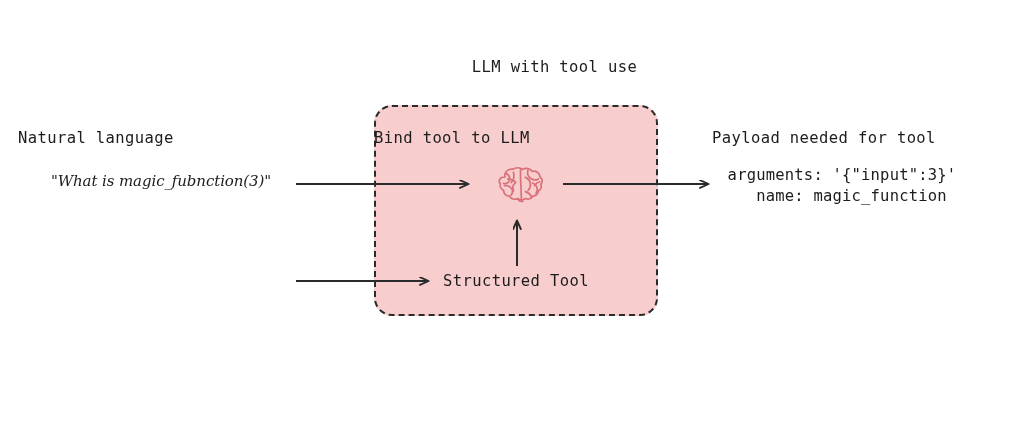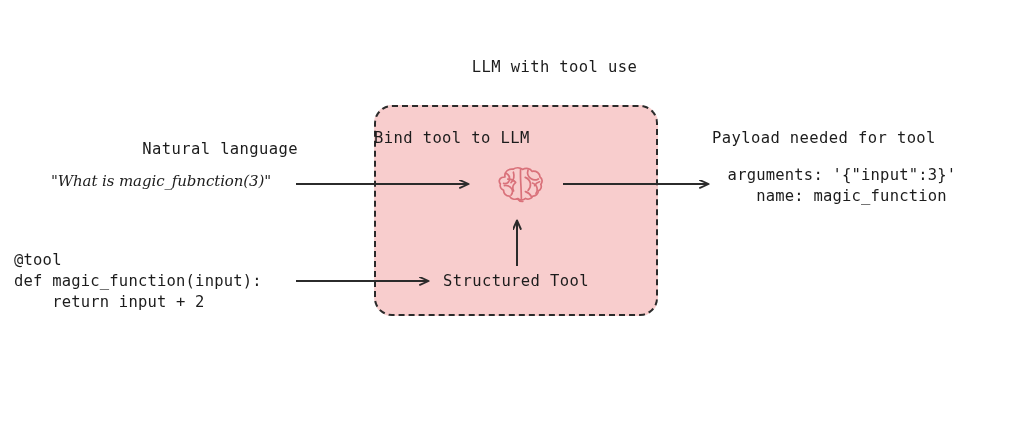--- a/index.html
+++ b/index.html
@@ -67,25 +67,24 @@
     letter-spacing: 0.4px;
     white-space: pre;
     z-index: 4;
   }
 
   
   #natural-language-heading {
     left: 18px;
     top: 129px;
     width: 280px;
-    text-align: right;
-    font-size: 15.5px;
-    letter-spacing: 0.4px;
-    white-space: pre;
-    margin-top: 11px;
+    text-align: left;
+    font-size: 15.5px;
+    letter-spacing: 0.4px;
+    white-space: pre;
   }
   #payload-heading {
     left: 712px;
     top: 129px;
     width: 260px;
     text-align: left;
     font-size: 15.5px;
     letter-spacing: 0.4px;
     white-space: pre;
   }
@@ -144,23 +143,20 @@
   <div class="abs" id="llm-box"></div>
 
   <div class="abs" id="bind-tool-label">Bind tool to LLM</div>
 
   <div class="abs" id="structured-tool-label">Structured Tool</div>
 
   <div class="abs" id="natural-language-heading">Natural language</div>
 
   <div class="abs" id="user-question">"What is magic_fubnction(3)"</div>
 
-  <div class="abs" id="tool-code">@tool
-def magic_function(input):
-    return input + 2</div>
 
   <div class="abs" id="payload-heading">Payload needed for tool</div>
 
   <div class="abs" id="payload-body">arguments: '{"input":3}'
   name: magic_function</div>
 
   <svg class="abs" id="arrows-layer" viewBox="0 0 1021 424">
     <defs>
       <marker id="ah" markerWidth="11" markerHeight="11" refX="8.6" refY="4" orient="auto" markerUnits="userSpaceOnUse">
         <path d="M0.6,0.2 L9.2,4 L0.6,7.8" fill="none" stroke="#2b2b2b" stroke-width="1.9" stroke-linecap="round" stroke-linejoin="round"></path>

